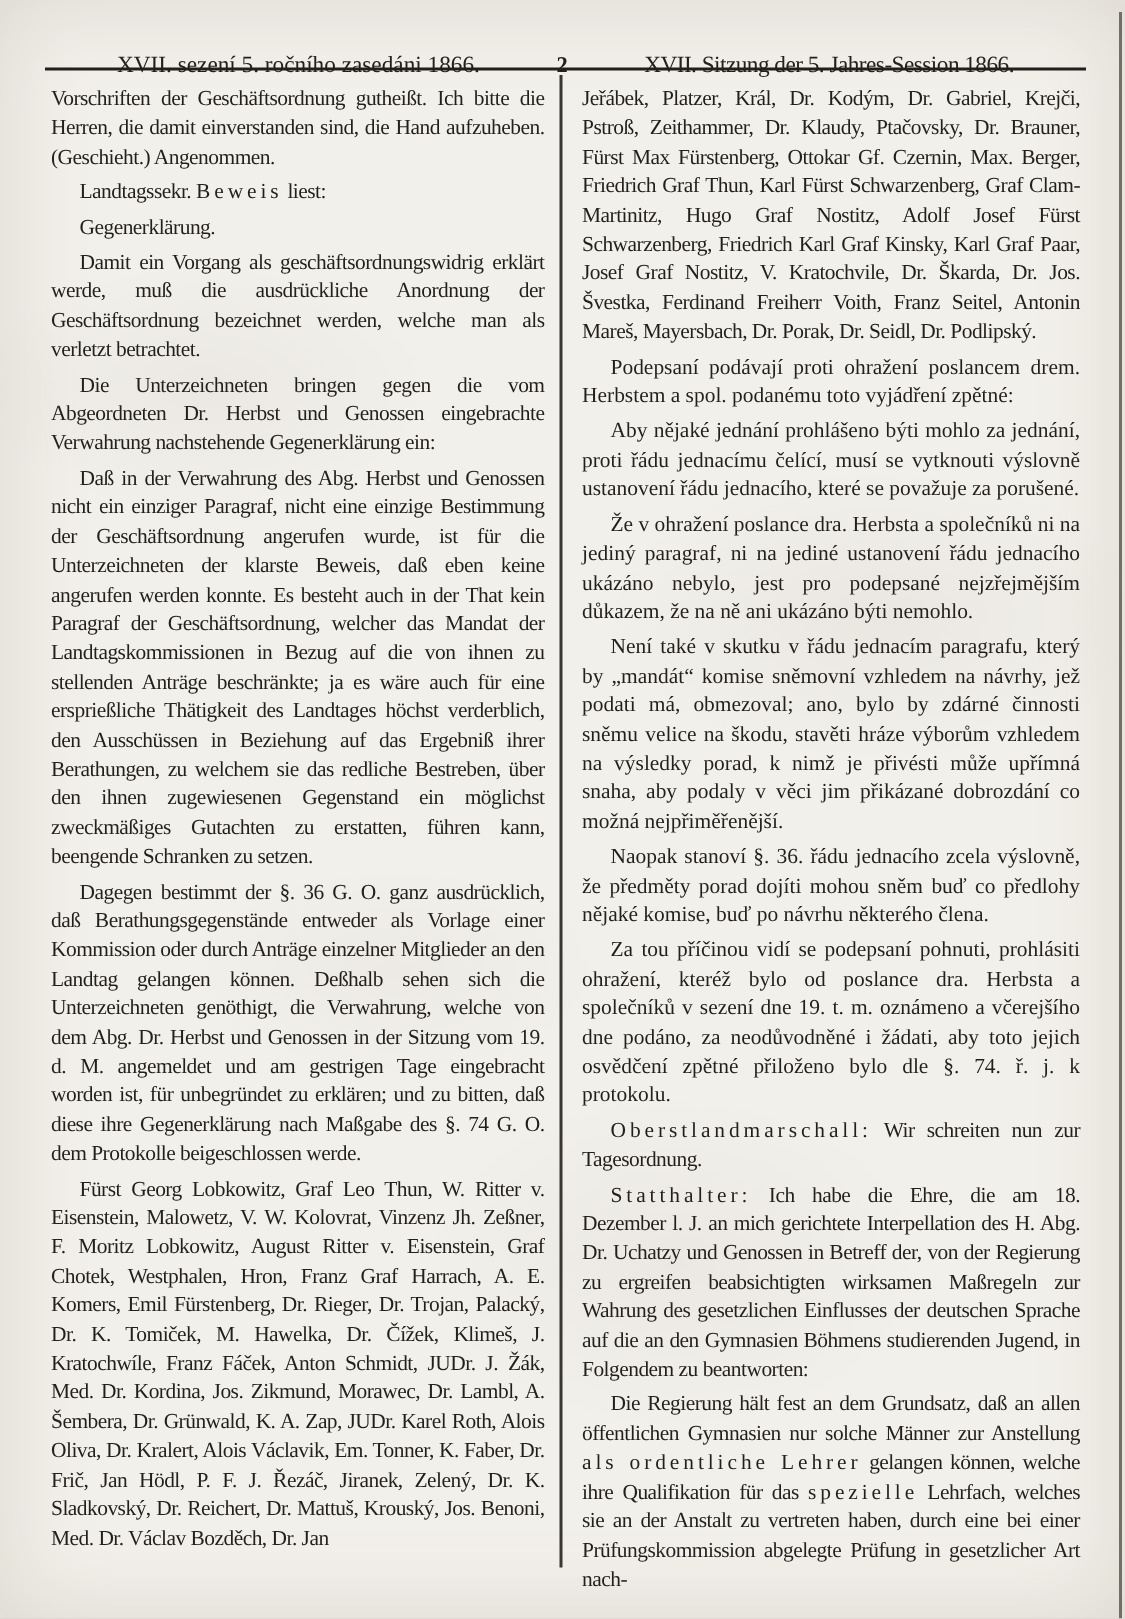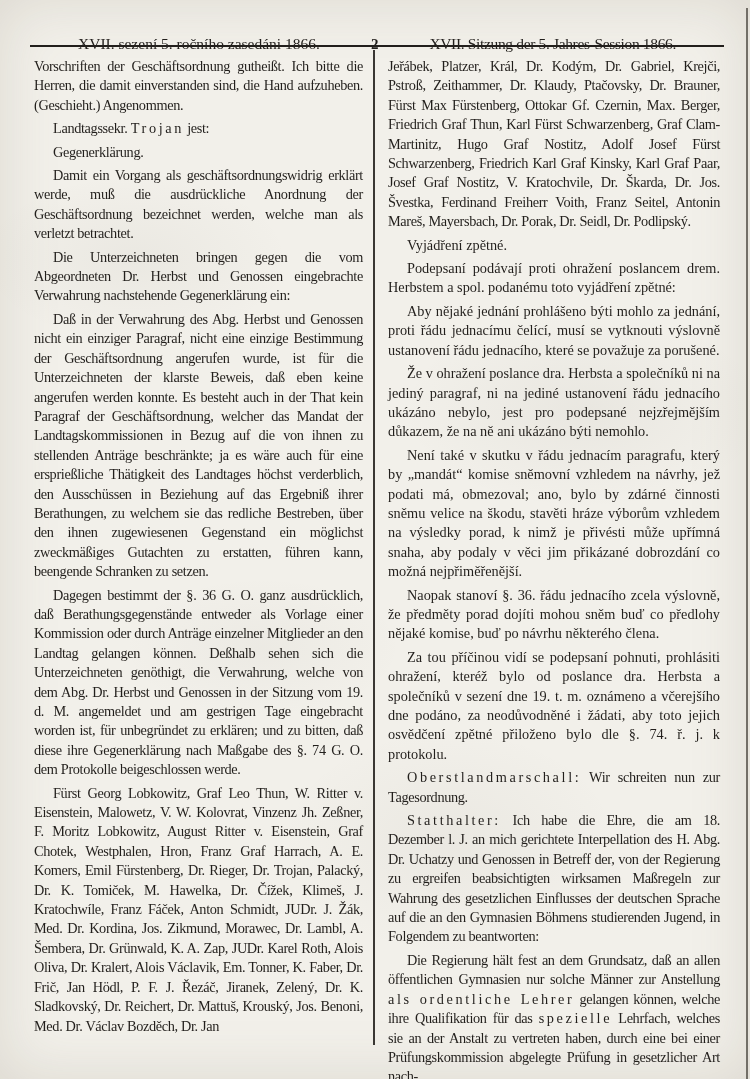--- a/index.html
+++ b/index.html
@@ -61,31 +61,30 @@
   <div class="header">
     <span class="h-left roman">XVII. sezení 5. ročního zasedáni 1866.</span>
     <span class="h-num">2</span>
     <span class="h-right fraktur">XVII. Sitzung der 5. Jahres-Session 1866.</span>
   </div>
 
   <div class="header-rule"></div>
 
   <div class="col col-left" id="col-left">
       <p class="fraktur noindent"><span>Vorschriften der Geschäftsordnung gutheißt. Ich bitte die Herren, die damit einverstanden sind, die Hand aufzuheben. (Geschieht.) Angenommen.</span></p>
-      <p class="fraktur"><span>Landtagssekr. </span><span class="spaced">Trojan</span><span> jest:</span></p>
+      <p class="fraktur"><span>Landtagssekr. </span><span class="spaced">Beweis</span><span> liest:</span></p>
       <p class="fraktur"><span>Gegenerklärung.</span></p>
       <p class="fraktur"><span>Damit ein Vorgang als geschäftsordnungswidrig erklärt werde, muß die ausdrückliche Anordnung der Geschäftsordnung bezeichnet werden, welche man als verletzt betrachtet.</span></p>
       <p class="fraktur"><span>Die Unterzeichneten bringen gegen die vom Abgeordneten Dr. Herbst und Genossen eingebrachte Verwahrung nachstehende Gegenerklärung ein:</span></p>
       <p class="fraktur"><span>Daß in der Verwahrung des Abg. Herbst und Genossen nicht ein einziger Paragraf, nicht eine einzige Bestimmung der Geschäftsordnung angerufen wurde, ist für die Unterzeichneten der klarste Beweis, daß eben keine angerufen werden konnte. Es besteht auch in der That kein Paragraf der Geschäftsordnung, welcher das Mandat der Landtagskommissionen in Bezug auf die von ihnen zu stellenden Anträge beschränkte; ja es wäre auch für eine ersprießliche Thätigkeit des Landtages höchst verderblich, den Ausschüssen in Beziehung auf das Ergebniß ihrer Berathungen, zu welchem sie das redliche Bestreben, über den ihnen zugewiesenen Gegenstand ein möglichst zweckmäßiges Gutachten zu erstatten, führen kann, beengende Schranken zu setzen.</span></p>
       <p class="fraktur"><span>Dagegen bestimmt der §. 36 G. O. ganz ausdrücklich, daß Berathungsgegenstände entweder als Vorlage einer Kommission oder durch Anträge einzelner Mitglieder an den Landtag gelangen können. Deßhalb sehen sich die Unterzeichneten genöthigt, die Verwahrung, welche von dem Abg. Dr. Herbst und Genossen in der Sitzung vom 19. d. M. angemeldet und am gestrigen Tage eingebracht worden ist, für unbegründet zu erklären; und zu bitten, daß diese ihre Gegenerklärung nach Maßgabe des §. 74 G. O. dem Protokolle beigeschlossen werde.</span></p>
       <p class="fraktur"><span>Fürst Georg Lobkowitz, Graf Leo Thun, W. Ritter v. Eisenstein, Malowetz, V. W. Kolovrat, Vinzenz Jh. Zeßner, F. Moritz Lobkowitz, August Ritter v. Eisenstein, Graf Chotek, Westphalen, Hron, Franz Graf Harrach, A. E. Komers, Emil Fürstenberg, Dr. Rieger, Dr. Trojan, Palacký, Dr. K. Tomiček, M. Hawelka, Dr. Čížek, Klimeš, J. Kratochwíle, Franz Fáček, Anton Schmidt, JUDr. J. Žák, Med. Dr. Kordina, Jos. Zikmund, Morawec, Dr. Lambl, A. Šembera, Dr. Grünwald, K. A. Zap, JUDr. Karel Roth, Alois Oliva, Dr. Kralert, Alois Václavik, Em. Tonner, K. Faber, Dr. Frič, Jan Hödl, P. F. J. Řezáč, Jiranek, Zelený, Dr. K. Sladkovský, Dr. Reichert, Dr. Mattuš, Krouský, Jos. Benoni, Med. Dr. Václav Bozděch, Dr. Jan</span></p>
     </div>
   <div class="col col-right" id="col-right">
       <p class="fraktur noindent"><span>Jeřábek, Platzer, Král, Dr. Kodým, Dr. Gabriel, Krejči, Pstroß, Zeithammer, Dr. Klaudy, Ptačovsky, Dr. Brauner, Fürst Max Fürstenberg, Ottokar Gf. Czernin, Max. Berger, Friedrich Graf Thun, Karl Fürst Schwarzenberg, Graf Clam-Martinitz, Hugo Graf Nostitz, Adolf Josef Fürst Schwarzenberg, Friedrich Karl Graf Kinsky, Karl Graf Paar, Josef Graf Nostitz, V. Kratochvile, Dr. Škarda, Dr. Jos. Švestka, Ferdinand Freiherr Voith, Franz Seitel, Antonin Mareš, Mayersbach, Dr. Porak, Dr. Seidl, Dr. Podlipský.</span></p>
-      <p class="roman"><span>Vyjádření zpětné.</span></p>
       <p class="roman"><span>Podepsaní podávají proti ohražení poslancem drem. Herbstem a spol. podanému toto vyjádření zpětné:</span></p>
       <p class="roman"><span>Aby nějaké jednání prohlášeno býti mohlo za jednání, proti řádu jednacímu čelící, musí se vytknouti výslovně ustanovení řádu jednacího, které se považuje za porušené.</span></p>
       <p class="roman"><span>Že v ohražení poslance dra. Herbsta a společníků ni na jediný paragraf, ni na jediné ustanovení řádu jednacího ukázáno nebylo, jest pro podepsané nejzřejmějším důkazem, že na ně ani ukázáno býti nemohlo.</span></p>
       <p class="roman"><span>Není také v skutku v řádu jednacím paragrafu, který by „mandát“ komise sněmovní vzhledem na návrhy, jež podati má, obmezoval; ano, bylo by zdárné činnosti sněmu velice na škodu, stavěti hráze výborům vzhledem na výsledky porad, k nimž je přivésti může upřímná snaha, aby podaly v věci jim přikázané dobrozdání co možná nejpřiměřenější.</span></p>
       <p class="roman"><span>Naopak stanoví §. 36. řádu jednacího zcela výslovně, že předměty porad dojíti mohou sněm buď co předlohy nějaké komise, buď po návrhu některého člena.</span></p>
       <p class="roman"><span>Za tou příčinou vidí se podepsaní pohnuti, prohlásiti ohražení, kteréž bylo od poslance dra. Herbsta a společníků v sezení dne 19. t. m. oznámeno a včerejšího dne podáno, za neodůvodněné i žádati, aby toto jejich osvědčení zpětné přiloženo bylo dle §. 74. ř. j. k protokolu.</span></p>
       <p class="fraktur"><span class="spaced">Oberstlandmarschall:</span><span> Wir schreiten nun zur Tagesordnung.</span></p>
       <p class="fraktur"><span class="spaced">Statthalter:</span><span> Ich habe die Ehre, die am 18. Dezember l. J. an mich gerichtete Interpellation des H. Abg. Dr. Uchatzy und Genossen in Betreff der, von der Regierung zu ergreifen beabsichtigten wirksamen Maßregeln zur Wahrung des gesetzlichen Einflusses der deutschen Sprache auf die an den Gymnasien Böhmens studierenden Jugend, in Folgendem zu beantworten:</span></p>
       <p class="fraktur"><span>Die Regierung hält fest an dem Grundsatz, daß an allen öffentlichen Gymnasien nur solche Männer zur Anstellung </span><span class="spaced">als ordentliche Lehrer</span><span> gelangen können, welche ihre Qualifikation für das </span><span class="spaced">spezielle</span><span> Lehrfach, welches sie an der Anstalt zu vertreten haben, durch eine bei einer Prüfungskommission abgelegte Prüfung in gesetzlicher Art nach-</span></p>
     </div>

